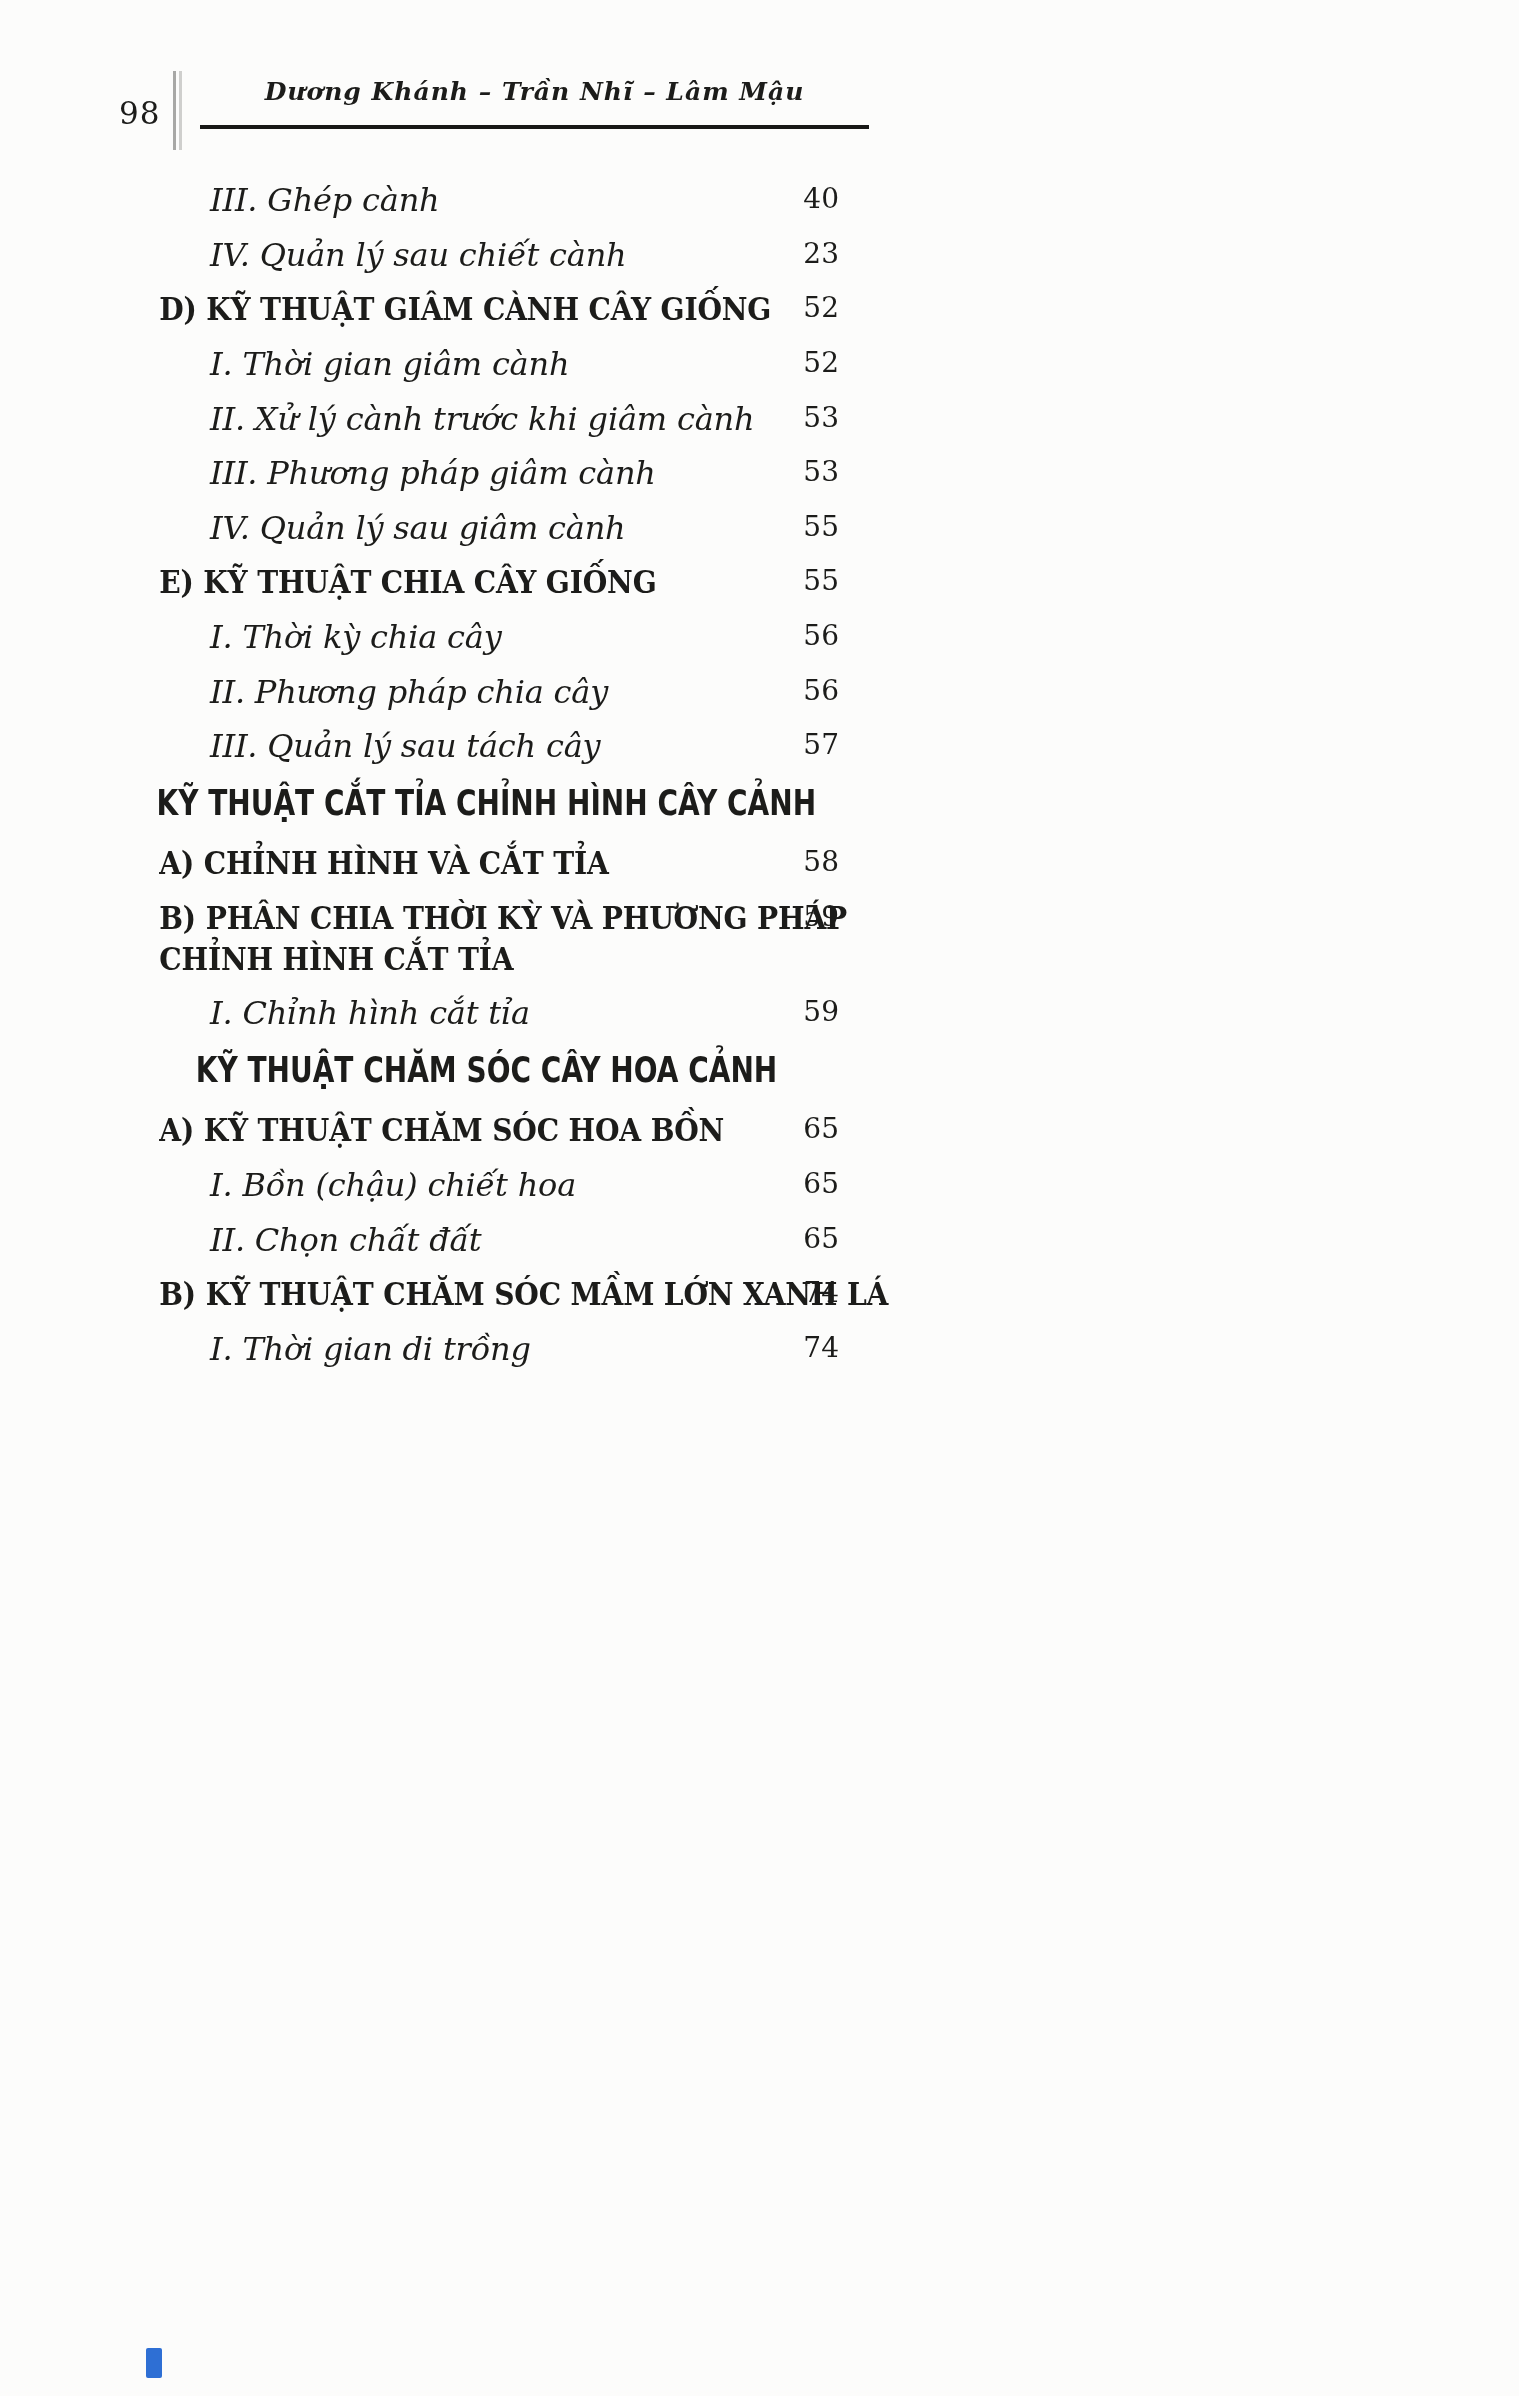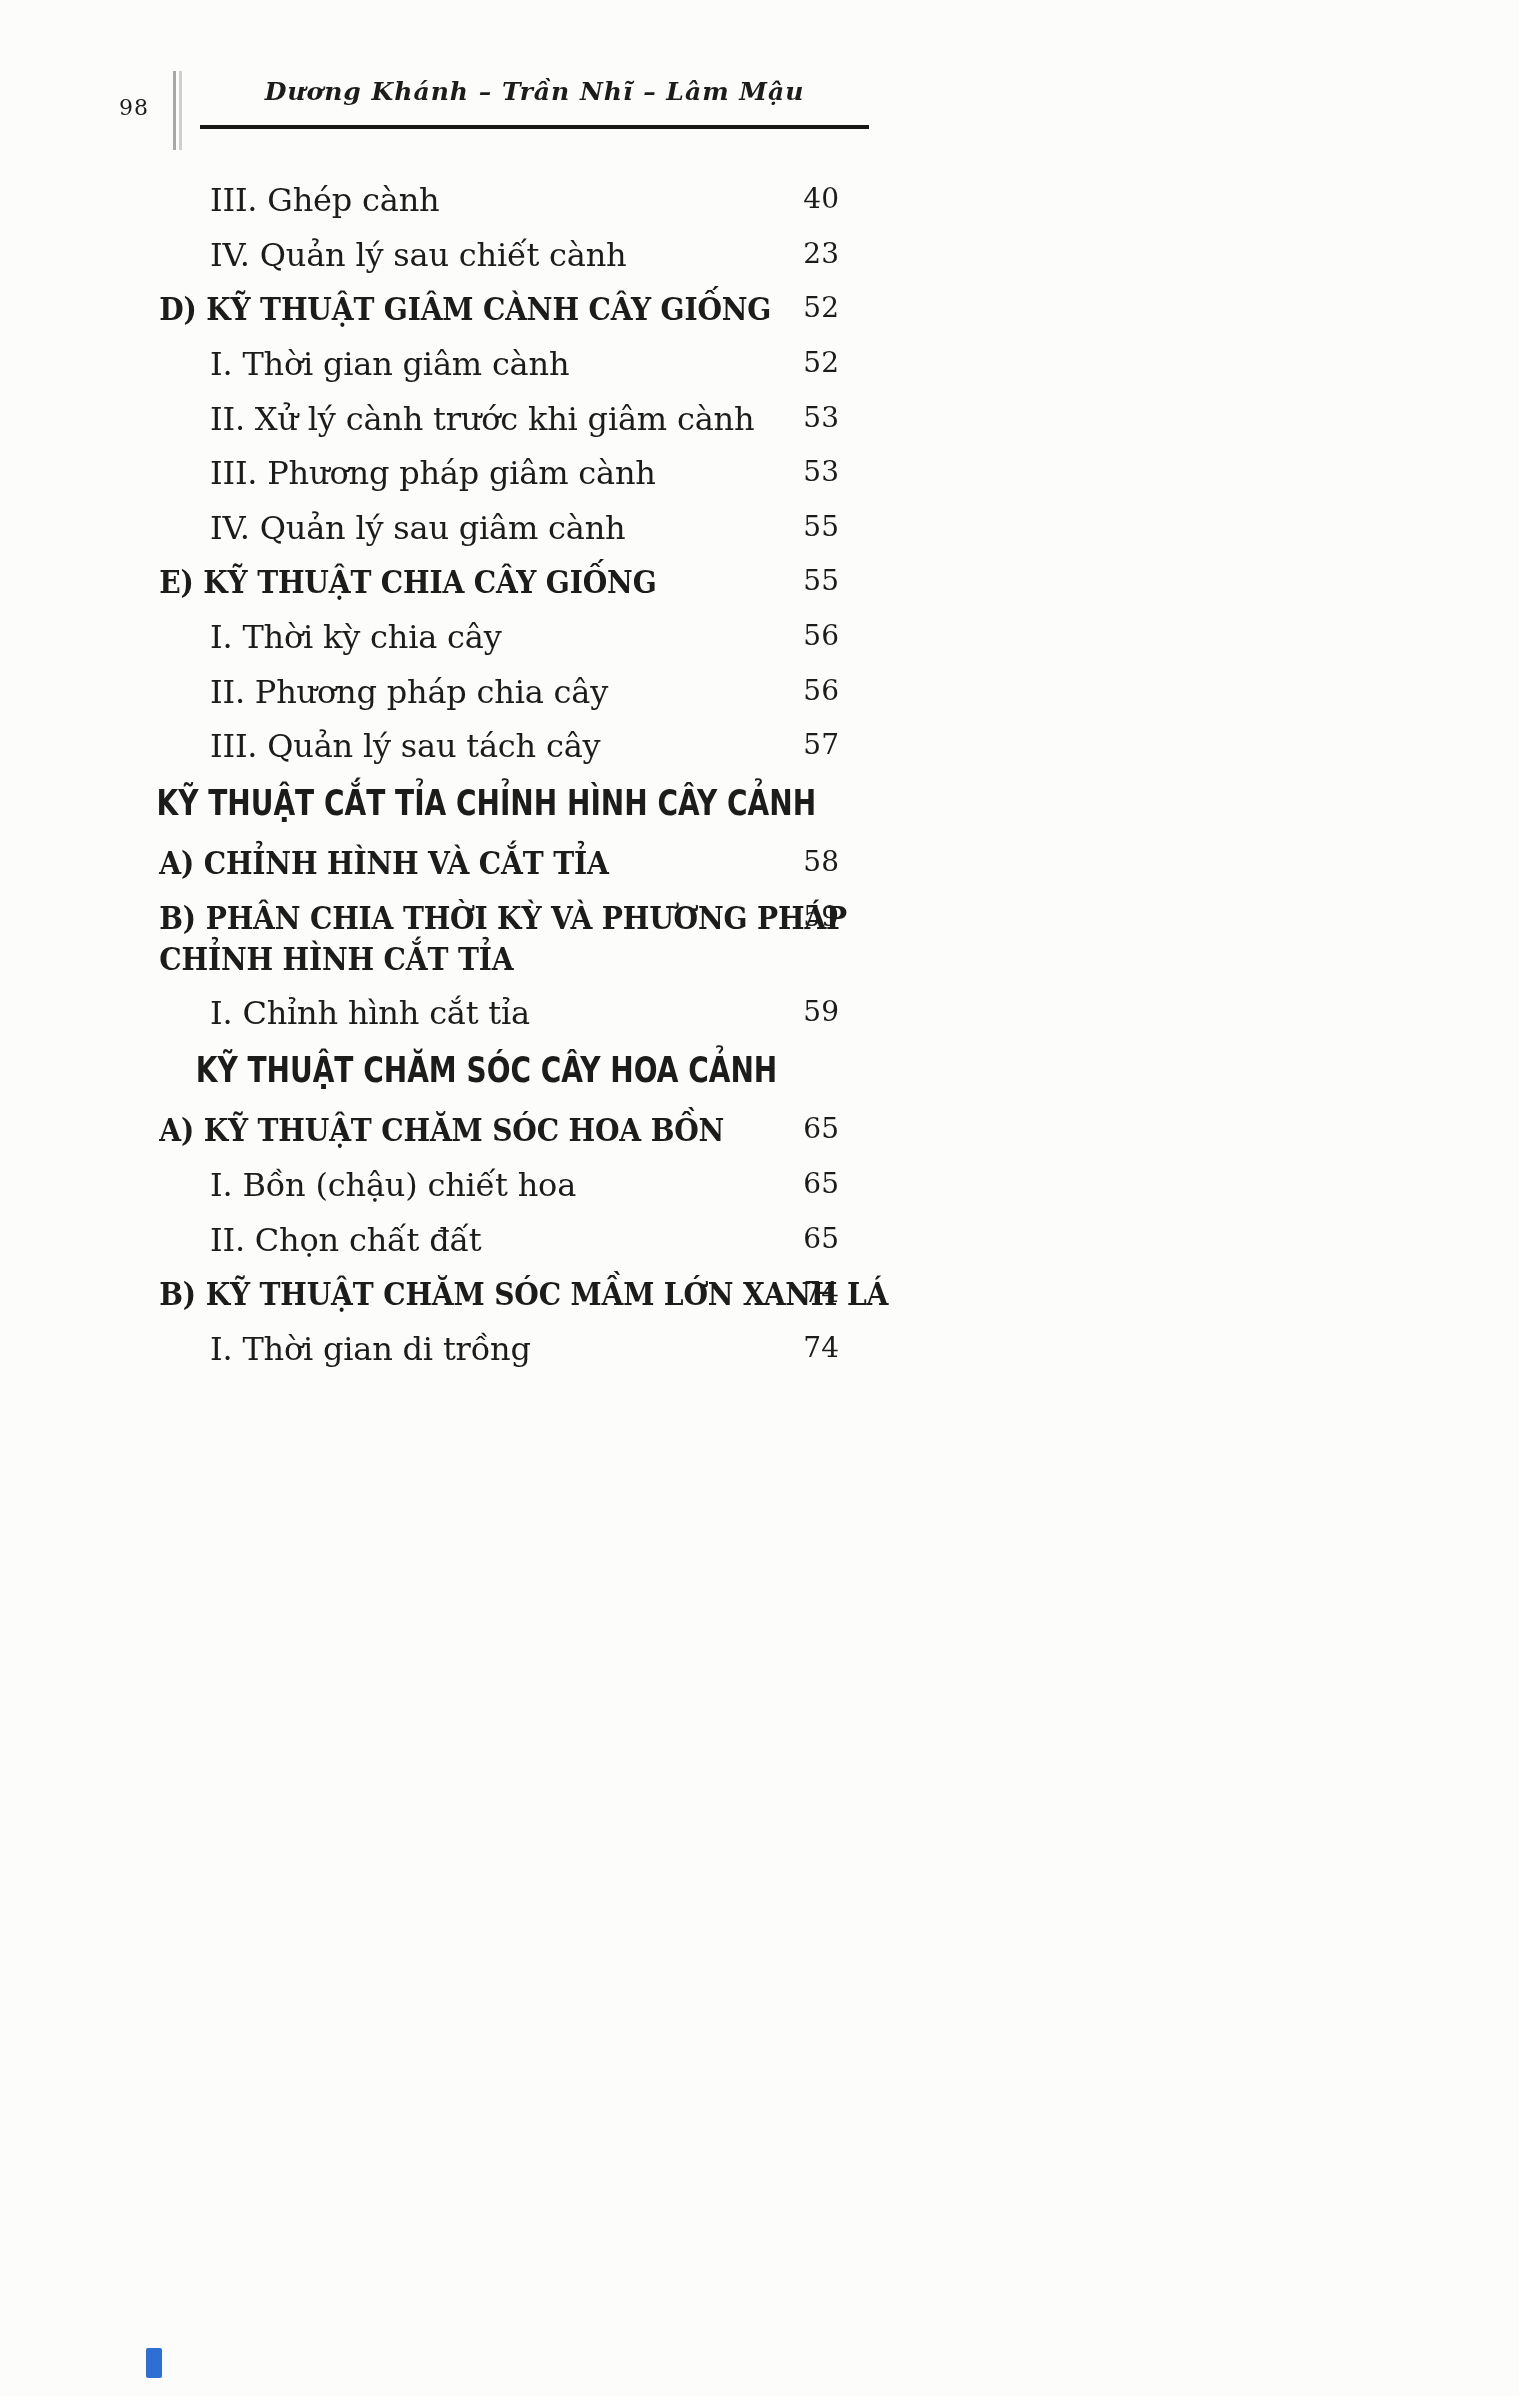--- a/index.html
+++ b/index.html
@@ -8,21 +8,21 @@
     width: 1520px; height: 2397px;
     background: #fcfcfb;
     font-family: "DejaVu Serif", "Liberation Serif", serif;
     color: #1c1c1a;
     position: relative;
     overflow: hidden;
   }
 
   
   .running-header { position: absolute; top: 77px; left: 117px; width: 752px; height: 85px; }
-  .folio { position: absolute; left: 2px; top: 18px; font-size: 22px; letter-spacing: 1px; }
+  .folio { position: absolute; left: 2px; top: 18px; font-size: 31px; letter-spacing: 1px; }
   .double-bar {
     position: absolute; left: 56px; top: -6px; height: 79px; width: 9px;
     border-left: 3px solid #a8a8a6; border-right: 3px solid #cfcfcd;
   }
   .head-block { position: absolute; left: 83px; top: 0; width: 669px; }
   .running-head {
     text-align: center; font-style: italic; font-weight: bold;
     font-size: 25px; letter-spacing: 1px; height: 46px; white-space: nowrap;
   }
   .head-rule { border-top: 4px solid #181816; margin-top: 2px; }
@@ -30,21 +30,21 @@
   
   .toc { position: absolute; top: 180px; left: 117px; width: 738px; }
   .toc-row { position: relative; margin-bottom: 14px; }
   .toc-text {
     font-size: 32px; line-height: 1.27;
     white-space: pre;               
     letter-spacing: -0.2px;
   }
   .toc-page { position: absolute; right: 16px; top: 1px; font-size: 28px; line-height: 1.27; }
 
-  .type-roman .toc-text { padding-left: 93px; }
+  .type-roman .toc-text { padding-left: 93px; font-style: italic; }
 
   .type-letter .toc-text {
     padding-left: 48px; font-weight: bold;
     transform: scaleX(.88); transform-origin: 0 50%;   
   }
 
   .type-section { display: flex; justify-content: center; margin: 8px 0 18px; }
   .type-section .toc-text {
     padding: 0; letter-spacing: 0;
     font-family: "DejaVu Sans", "Liberation Sans", sans-serif;

